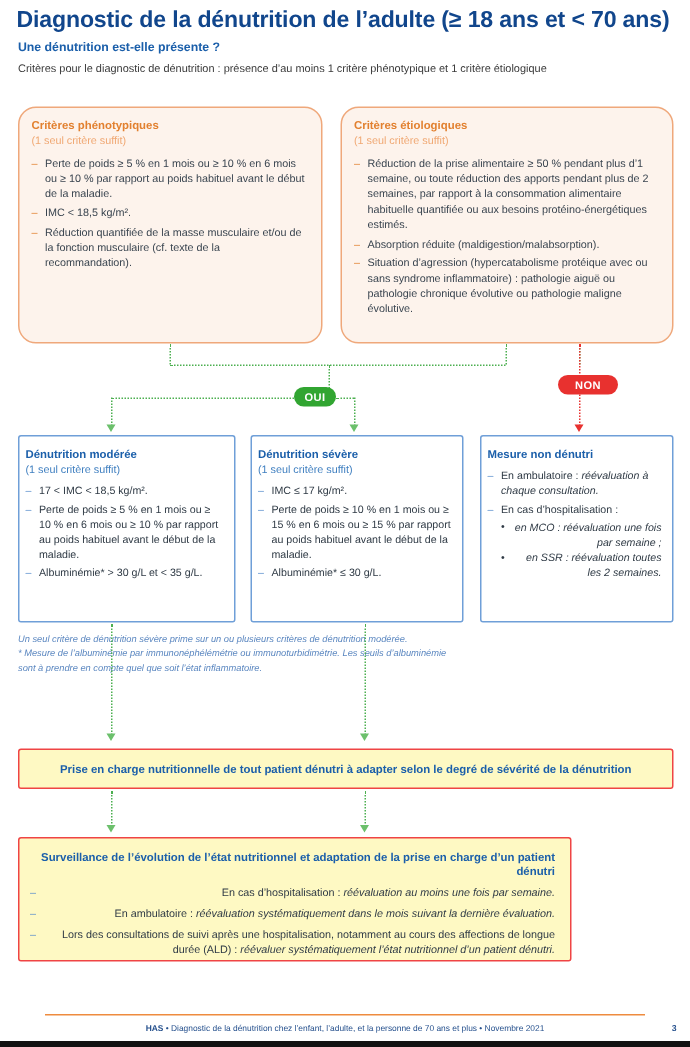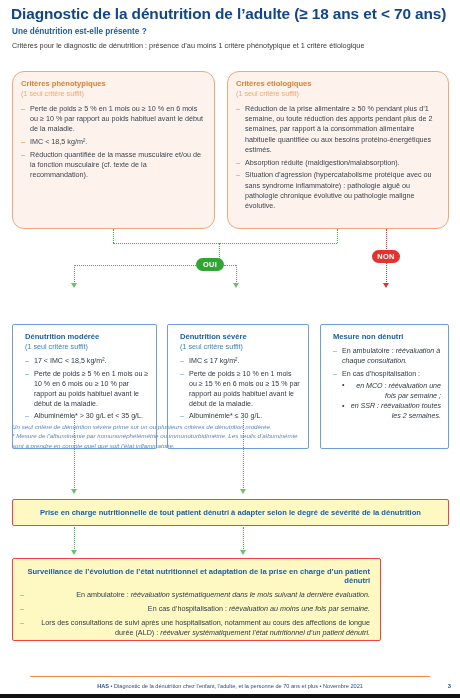--- a/index.html
+++ b/index.html
@@ -136,33 +136,32 @@
     text-align: center;
     line-height: 13px;
     height: 13px;
     letter-spacing: 0.3px;
   }
   #badge-oui {
     left: 196px; top: 258px; width: 28px;
     background: #31a531;
   }
   #badge-non { 
-    left: 372px; top: 250px; width: 28px;
+    left: 372px; top: 250px; width: 40px;
     background: #e8312f;
   }
 
   
   .res-box {
     position: absolute;
     border: 1px solid #6f9fd8;
     background: #ffffff;
     border-radius: 2px;
     box-sizing: border-box;
-    padding: 7px 7px 5px 12px;
-    margin-top: 34px;
+    padding: 7px 7px 5px 4px;
   }
   #res-mod { left: 12px; top: 290px; width: 145px; height: 125px; }
   #res-sev { left: 167px; top: 290px; width: 142px; height: 125px; }
   #res-non { left: 320px; top: 290px; width: 129px; height: 125px; }
 
   .res-head {
     font-size: 7.6px;
     font-weight: bold;
     color: #1b5faa;
     line-height: 1.35;
@@ -375,22 +374,22 @@
   </div>
 
   <div class="conn vline-g" style="left:74px; top:527px; height:24px;"></div>
   <div class="arrow-g" style="left:70.5px; top:550px;"></div>
   <div class="conn vline-g" style="left:243px; top:527px; height:24px;"></div>
   <div class="arrow-g" style="left:239.5px; top:550px;"></div>
 
   <div class="panel" id="panel-surv">
     <div class="ptext">Surveillance de l’évolution de l’état nutritionnel et adaptation de la prise en charge d’un patient dénutri</div>
     <ul class="dash">
+      <li><span>En cas d’hospitalisation : </span><span class="ital">réévaluation au moins une fois par semaine.</span></li>
       <li><span>En ambulatoire : </span><span class="ital">réévaluation systématiquement dans le mois suivant la dernière évaluation.</span></li>
-      <li><span>En cas d’hospitalisation : </span><span class="ital">réévaluation au moins une fois par semaine.</span></li>
       <li><span>Lors des consultations de suivi après une hospitalisation, notamment au cours des affections de longue durée (ALD) : </span><span class="ital">réévaluer systématiquement l’état nutritionnel d’un patient dénutri.</span></li>
     </ul>
   </div>
 
   <div class="foot-rule"></div>
   <div class="foot-text"><b>HAS</b><span> • Diagnostic de la dénutrition chez l’enfant, l’adulte, et la personne de 70 ans et plus • Novembre 2021</span></div>
   <div class="foot-page">3</div>
   <div class="bottom-bar"></div>
 
 </div>

